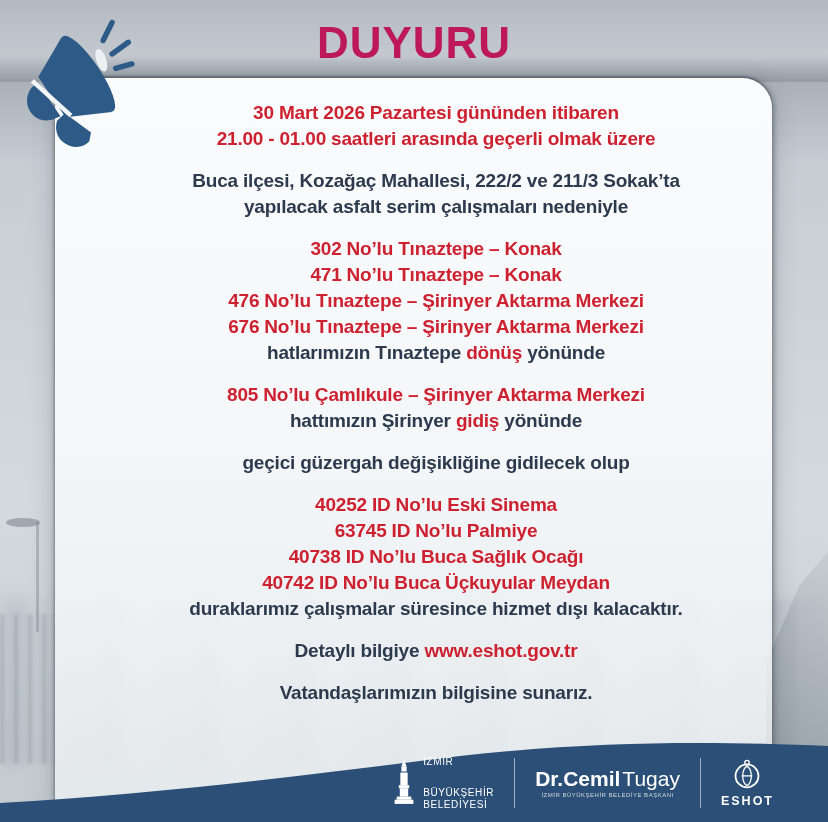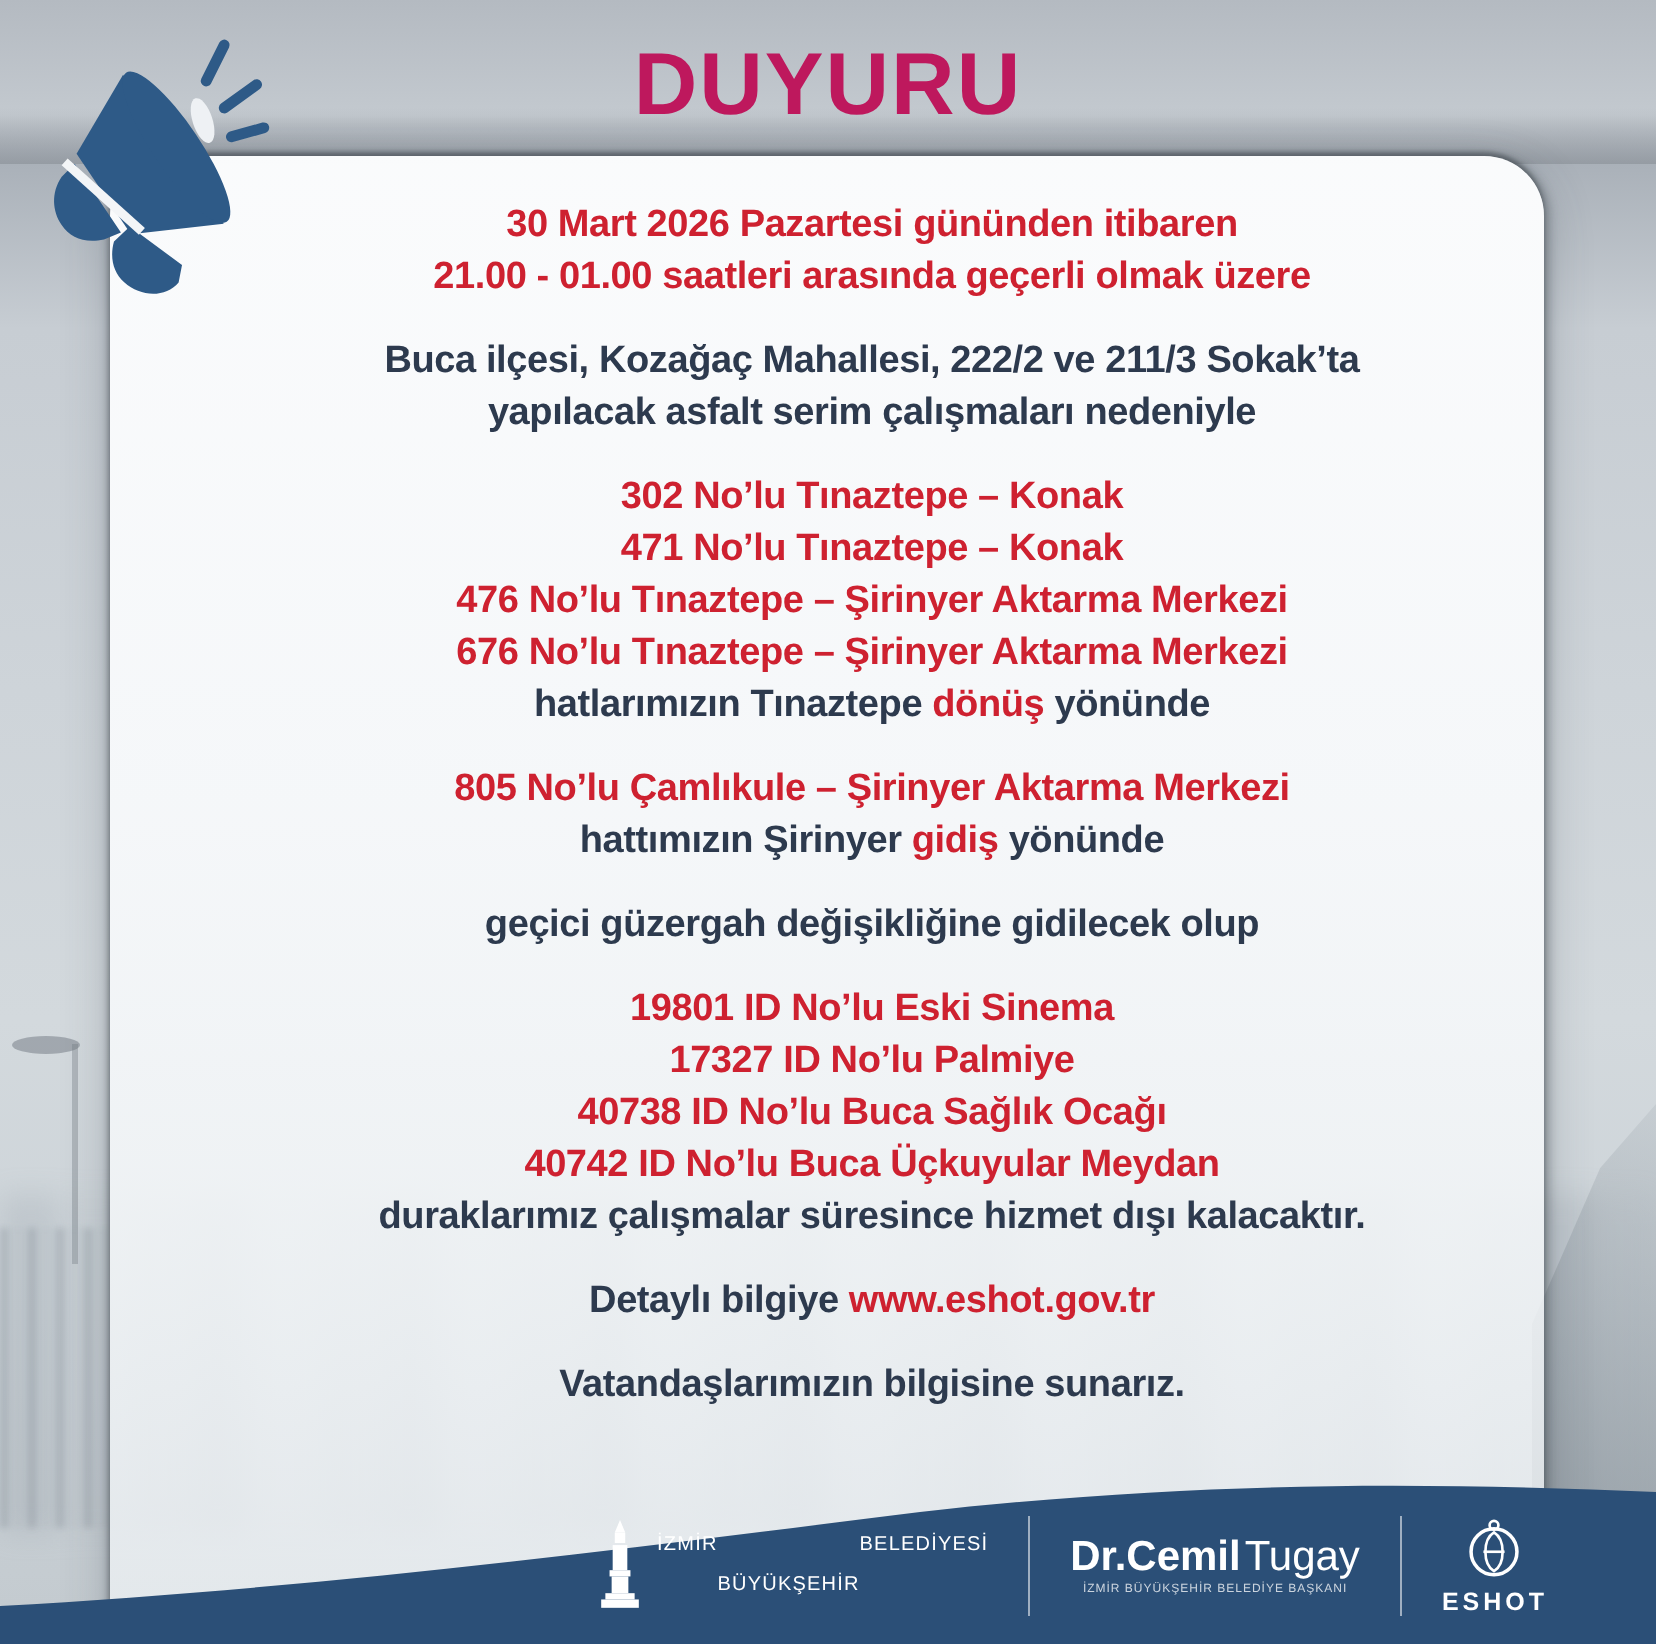--- a/index.html
+++ b/index.html
@@ -53,21 +53,21 @@
   .megaphone{position:absolute;left:14px;top:18px;z-index:4;}
 
   
   .wave{position:absolute;left:0;bottom:0;z-index:3;display:block;}
 
   
   .footer{position:absolute;right:54px;bottom:8px;height:62px;z-index:5;
     display:flex;align-items:center;gap:20px;color:#ffffff;}
   .vdiv{width:1px;height:50px;background:rgba(255,255,255,.55);}
   .muni{display:flex;align-items:center;gap:8px;}
-  .muni-text{display:flex;flex-direction:row;text-align:left;}
+  .muni-text{display:flex;flex-direction:column;text-align:left;}
   .muni-text span{font-size:10px;line-height:11.5px;letter-spacing:.6px;font-weight:400;}
   .muni-text .b{font-weight:400;margin-top:20px;}
   .mayor{display:flex;flex-direction:column;align-items:center;}
   .mayor-name{font-size:21px;line-height:22px;}
   .mayor-name .b{font-weight:700;}
   .mayor-name .light{font-weight:300;margin-left:2px;}
   .mayor-sub{font-size:6px;letter-spacing:.5px;opacity:.75;margin-top:2px;white-space:nowrap;}
   .eshot{display:flex;flex-direction:column;align-items:center;gap:3px;}
   .eshot-label{font-size:12.5px;font-weight:700;letter-spacing:2px;}
 </style>
@@ -110,22 +110,22 @@
     <div class="block">
       <p class="red">805 No’lu Çamlıkule – Şirinyer Aktarma Merkezi</p>
       <p class="navy"><span>hattımızın Şirinyer </span><span class="red">gidiş</span><span> yönünde</span></p>
     </div>
 
     <div class="block">
       <p class="navy">geçici güzergah değişikliğine gidilecek olup</p>
     </div>
 
     <div class="block">
-      <p class="red">19801 ID No’lu Eski Sinema</p>
-      <p class="red">17327 ID No’lu Palmiye</p>
+      <p class="red">40252 ID No’lu Eski Sinema</p>
+      <p class="red">63745 ID No’lu Palmiye</p>
       <p class="red">40738 ID No’lu Buca Sağlık Ocağı</p>
       <p class="red">40742 ID No’lu Buca Üçkuyular Meydan</p>
       <p class="navy">duraklarımız çalışmalar süresince hizmet dışı kalacaktır.</p>
     </div>
 
     <div class="block">
       <p class="navy"><span>Detaylı bilgiye </span><span class="red">www.eshot.gov.tr</span></p>
     </div>
 
     <div class="block">

